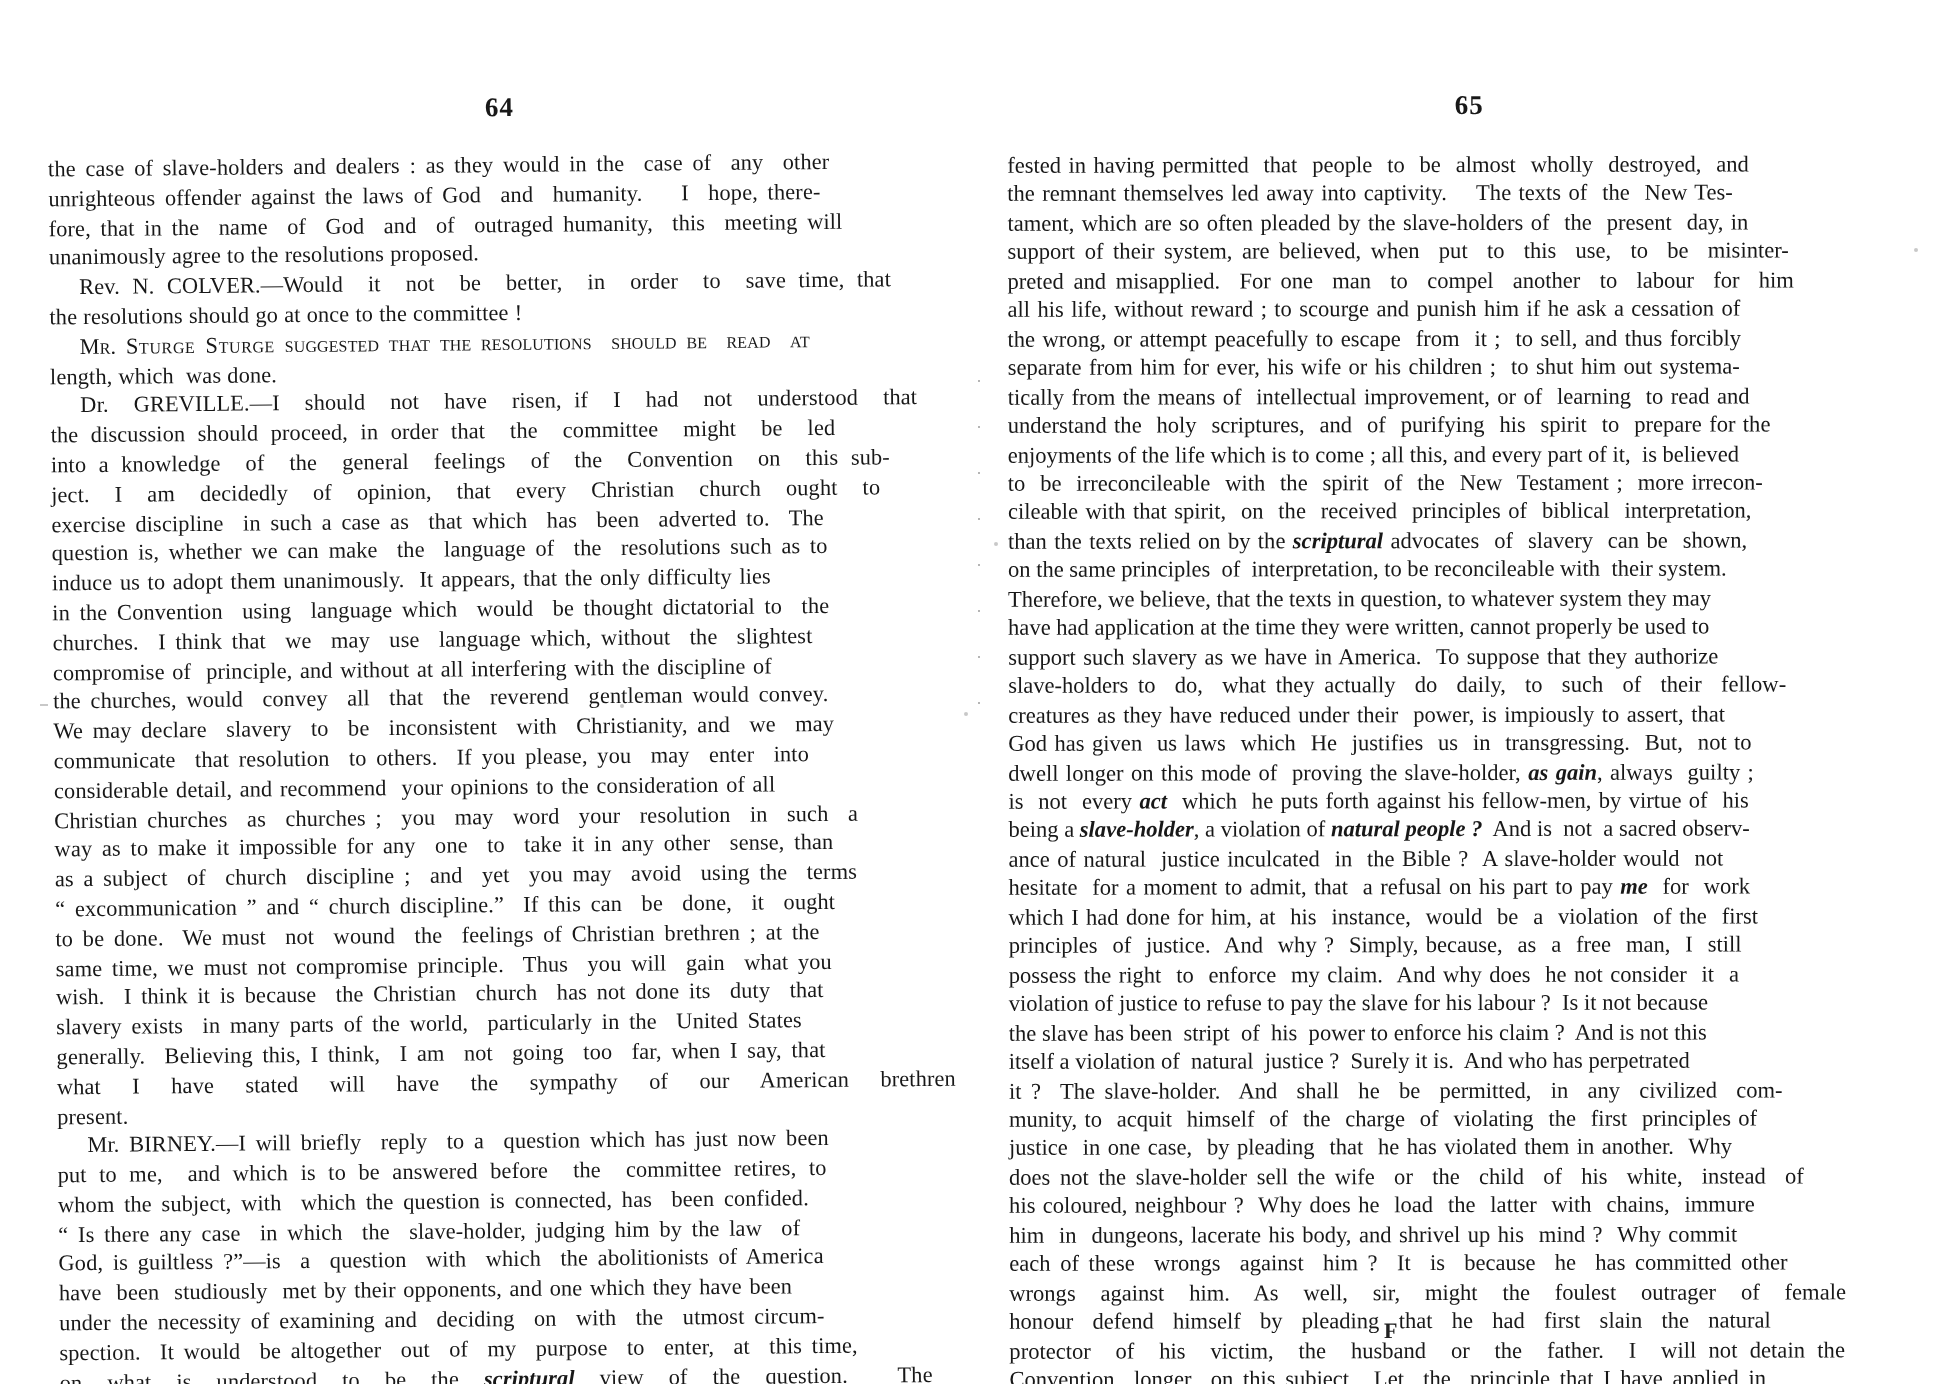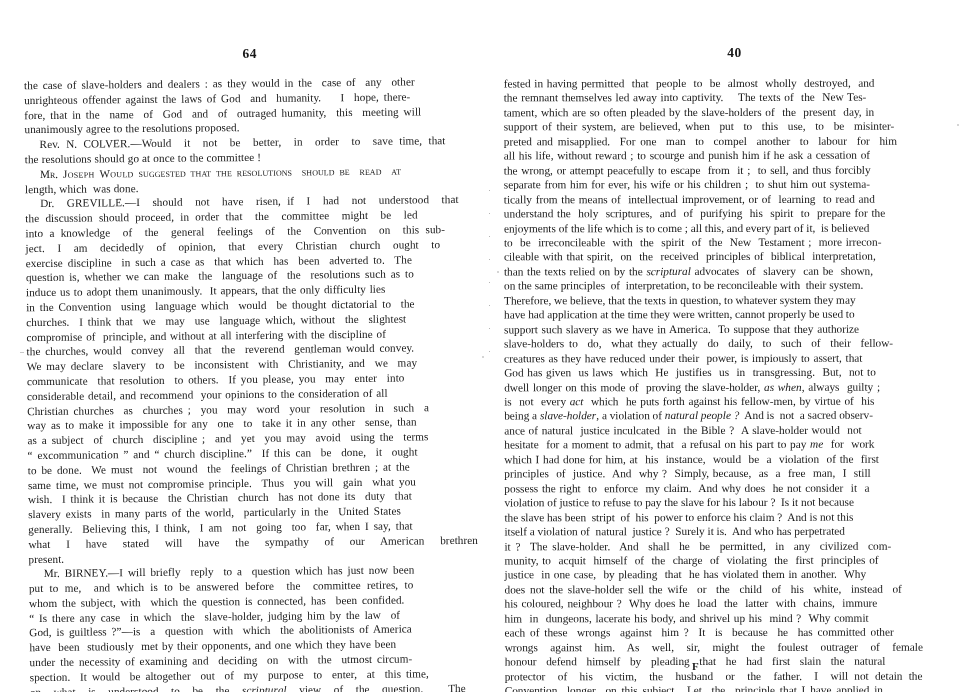--- a/index.html
+++ b/index.html
@@ -88,21 +88,21 @@
   .ln.j3 { word-spacing: 3.4px; }
   .ln.j4 { word-spacing: 5.0px; }
   .ln.last { word-spacing: 0.2px; }
 
   .ind { padding-left: 15px; }
 
   .sc {
     font-variant: small-caps;
     letter-spacing: 0.3px;
   }
-  .it { font-style: italic; }
+  .it { font-style: italic; font-weight: bold; }
 
   
   .speck {
     position: absolute;
     background: #9a9a9a;
     border-radius: 50%;
     opacity: 0.55;
   }
   .sig {
     position: absolute;
@@ -135,21 +135,21 @@
 
   <div class="column" id="col-left">
     <div class="folio" style="color: rgb(24, 24, 24);">64</div>
     <div class="body-block">
       <span class="ln j2" style="color: rgb(24, 24, 24);">the case of slave-holders and dealers : as they would in the&nbsp; case of&nbsp; any&nbsp; other</span>
       <span class="ln j2" style="color: rgb(24, 24, 24);">unrighteous offender against the laws of God&nbsp; and&nbsp; humanity.&nbsp; &nbsp; I&nbsp; hope, there-</span>
       <span class="ln j2" style="color: rgb(24, 24, 24);">fore, that in the&nbsp; name&nbsp; of&nbsp; God&nbsp; and&nbsp; of&nbsp; outraged humanity,&nbsp; this&nbsp; meeting will</span>
       <span class="ln last" style="color: rgb(24, 24, 24);">unanimously agree to the resolutions proposed.</span>
       <span class="ln ind j3" style="color: rgb(24, 24, 24);">Rev. N. COLVER.—Would&nbsp; it&nbsp; not&nbsp; be&nbsp; better,&nbsp; in&nbsp; order&nbsp; to&nbsp; save time, that</span>
       <span class="ln last" style="color: rgb(24, 24, 24);">the resolutions should go at once to the committee !</span>
-      <span class="ln ind j2 sc" style="color: rgb(24, 24, 24);">Mr. <span class="sc">Joseph Would</span> suggested that the resolutions&nbsp; should be&nbsp; read&nbsp; at</span>
+      <span class="ln ind j2 sc" style="color: rgb(24, 24, 24);">Mr. <span class="sc">Sturge Sturge</span> suggested that the resolutions&nbsp; should be&nbsp; read&nbsp; at</span>
       <span class="ln last" style="color: rgb(24, 24, 24);">length, which&nbsp; was done.</span>
       <span class="ln ind j3" style="color: rgb(24, 24, 24);">Dr.&nbsp; GREVILLE.—I&nbsp; should&nbsp; not&nbsp; have&nbsp; risen, if&nbsp; I&nbsp; had&nbsp; not&nbsp; understood&nbsp; that</span>
       <span class="ln j3" style="color: rgb(24, 24, 24);">the discussion should proceed, in order that&nbsp; the&nbsp; committee&nbsp; might&nbsp; be&nbsp; led</span>
       <span class="ln j3" style="color: rgb(24, 24, 24);">into a knowledge&nbsp; of&nbsp; the&nbsp; general&nbsp; feelings&nbsp; of&nbsp; the&nbsp; Convention&nbsp; on&nbsp; this sub-</span>
       <span class="ln j3" style="color: rgb(24, 24, 24);">ject.&nbsp;  I&nbsp; am&nbsp; decidedly&nbsp; of&nbsp; opinion,&nbsp; that&nbsp; every&nbsp; Christian&nbsp; church&nbsp; ought&nbsp; to</span>
       <span class="ln j2" style="color: rgb(24, 24, 24);">exercise discipline&nbsp; in such a case as&nbsp; that which&nbsp; has&nbsp; been&nbsp; adverted to.&nbsp;  The</span>
       <span class="ln j2" style="color: rgb(24, 24, 24);">question is, whether we can make&nbsp; the&nbsp; language of&nbsp; the&nbsp; resolutions such as to</span>
       <span class="ln j" style="color: rgb(24, 24, 24);">induce us to adopt them unanimously.&nbsp;  It appears, that the only difficulty lies</span>
       <span class="ln j2" style="color: rgb(24, 24, 24);">in the Convention&nbsp; using&nbsp; language which&nbsp; would&nbsp; be thought dictatorial to&nbsp; the</span>
       <span class="ln j2" style="color: rgb(24, 24, 24);">churches.&nbsp;  I think that&nbsp; we&nbsp; may&nbsp; use&nbsp; language which, without&nbsp; the&nbsp; slightest</span>
@@ -176,21 +176,21 @@
       <span class="ln j2" style="color: rgb(24, 24, 24);">God, is guiltless ?”—is&nbsp; a&nbsp; question&nbsp; with&nbsp; which&nbsp; the abolitionists of America</span>
       <span class="ln j" style="color: rgb(24, 24, 24);">have&nbsp; been&nbsp; studiously&nbsp; met by their opponents, and one which they have been</span>
       <span class="ln j2" style="color: rgb(24, 24, 24);">under the necessity of examining and&nbsp; deciding&nbsp; on&nbsp; with&nbsp; the&nbsp; utmost circum-</span>
       <span class="ln j2" style="color: rgb(24, 24, 24);">spection.&nbsp;  It would&nbsp; be altogether&nbsp; out&nbsp; of&nbsp; my&nbsp; purpose&nbsp; to&nbsp; enter,&nbsp; at&nbsp; this time,</span>
       <span class="ln j3" style="color: rgb(24, 24, 24);">on&nbsp; what&nbsp; is&nbsp; understood&nbsp; to&nbsp; be&nbsp; the&nbsp; <i class="it">scriptural</i>&nbsp; view&nbsp; of&nbsp; the&nbsp; question.&nbsp; &nbsp; The</span>
 
     </div>
   </div>
 
   <div class="column" id="col-right">
-    <div class="folio" style="color: rgb(24, 24, 24);">40</div>
+    <div class="folio" style="color: rgb(24, 24, 24);">65</div>
     <div class="body-block">
       <span class="ln j" style="color: rgb(24, 24, 24);">fested in having permitted&nbsp; that&nbsp; people&nbsp; to&nbsp; be&nbsp; almost&nbsp; wholly&nbsp; destroyed,&nbsp; and</span>
       <span class="ln j" style="color: rgb(24, 24, 24);">the remnant themselves led away into captivity.&nbsp; &nbsp; The texts of&nbsp; the&nbsp; New Tes-</span>
       <span class="ln j" style="color: rgb(24, 24, 24);">tament, which are so often pleaded by the slave-holders of&nbsp; the&nbsp; present&nbsp; day, in</span>
       <span class="ln j2" style="color: rgb(24, 24, 24);">support of their system, are believed, when&nbsp; put&nbsp; to&nbsp; this&nbsp; use,&nbsp; to&nbsp; be&nbsp; misinter-</span>
       <span class="ln j2" style="color: rgb(24, 24, 24);">preted and misapplied.&nbsp;  For one&nbsp; man&nbsp; to&nbsp; compel&nbsp; another&nbsp; to&nbsp; labour&nbsp; for&nbsp; him</span>
       <span class="ln j" style="color: rgb(24, 24, 24);">all his life, without reward ; to scourge and punish him if he ask a cessation of</span>
       <span class="ln j" style="color: rgb(24, 24, 24);">the wrong, or attempt peacefully to escape&nbsp; from&nbsp; it ;&nbsp; to sell, and thus forcibly</span>
       <span class="ln j" style="color: rgb(24, 24, 24);">separate from him for ever, his wife or his children ;&nbsp; to shut him out systema-</span>
       <span class="ln j" style="color: rgb(24, 24, 24);">tically from the means of&nbsp; intellectual improvement, or of&nbsp; learning&nbsp; to read and</span>
@@ -199,21 +199,21 @@
       <span class="ln j" style="color: rgb(24, 24, 24);">to&nbsp; be&nbsp; irreconcileable&nbsp; with&nbsp; the&nbsp; spirit&nbsp; of&nbsp; the&nbsp; New&nbsp; Testament ;&nbsp; more irrecon-</span>
       <span class="ln j" style="color: rgb(24, 24, 24);">cileable with that spirit,&nbsp; on&nbsp; the&nbsp; received&nbsp; principles of&nbsp; biblical&nbsp; interpretation,</span>
       <span class="ln j" style="color: rgb(24, 24, 24);">than the texts relied on by the <i class="it">scriptural</i> advocates&nbsp; of&nbsp; slavery&nbsp; can be&nbsp; shown,</span>
       <span class="ln" style="color: rgb(24, 24, 24);">on the same principles&nbsp; of&nbsp; interpretation, to be reconcileable with&nbsp; their system.</span>
       <span class="ln" style="color: rgb(24, 24, 24);">Therefore, we believe, that the texts in question, to whatever system they may</span>
       <span class="ln" style="color: rgb(24, 24, 24);">have had application at the time they were written, cannot properly be used to</span>
       <span class="ln j" style="color: rgb(24, 24, 24);">support such slavery as we have in America.&nbsp;  To suppose that they authorize</span>
       <span class="ln j2" style="color: rgb(24, 24, 24);">slave-holders to&nbsp; do,&nbsp; what they actually&nbsp; do&nbsp; daily,&nbsp; to&nbsp; such&nbsp; of&nbsp; their&nbsp; fellow-</span>
       <span class="ln j" style="color: rgb(24, 24, 24);">creatures as they have reduced under their&nbsp; power, is impiously to assert, that</span>
       <span class="ln j" style="color: rgb(24, 24, 24);">God has given&nbsp; us laws&nbsp; which&nbsp; He&nbsp; justifies&nbsp; us&nbsp; in&nbsp; transgressing.&nbsp;  But,&nbsp; not to</span>
-      <span class="ln j" style="color: rgb(24, 24, 24);">dwell longer on this mode of&nbsp; proving the slave-holder, <i class="it">as when</i>, always&nbsp; guilty ;</span>
+      <span class="ln j" style="color: rgb(24, 24, 24);">dwell longer on this mode of&nbsp; proving the slave-holder, <i class="it">as gain</i>, always&nbsp; guilty ;</span>
       <span class="ln j" style="color: rgb(24, 24, 24);">is&nbsp; not&nbsp; every <i class="it">act</i>&nbsp; which&nbsp; he puts forth against his fellow-men, by virtue of&nbsp; his</span>
       <span class="ln" style="color: rgb(24, 24, 24);">being a <i class="it">slave-holder</i>, a violation of <i class="it">natural people ?</i>&nbsp;  And is&nbsp; not&nbsp; a sacred observ-</span>
       <span class="ln j" style="color: rgb(24, 24, 24);">ance of natural&nbsp; justice inculcated&nbsp; in&nbsp; the Bible ?&nbsp;  A slave-holder would&nbsp; not</span>
       <span class="ln j" style="color: rgb(24, 24, 24);">hesitate&nbsp; for a moment to admit, that&nbsp; a refusal on his part to pay <i class="it">me</i>&nbsp; for&nbsp; work</span>
       <span class="ln j" style="color: rgb(24, 24, 24);">which I had done for him, at&nbsp; his&nbsp; instance,&nbsp; would&nbsp; be&nbsp; a&nbsp; violation&nbsp; of the&nbsp; first</span>
       <span class="ln j" style="color: rgb(24, 24, 24);">principles&nbsp; of&nbsp; justice.&nbsp;  And&nbsp;  why ?&nbsp;  Simply, because,&nbsp; as&nbsp; a&nbsp; free&nbsp; man,&nbsp; I&nbsp; still</span>
       <span class="ln j" style="color: rgb(24, 24, 24);">possess the right&nbsp; to&nbsp; enforce&nbsp; my claim.&nbsp;  And why does&nbsp; he not consider&nbsp; it&nbsp; a</span>
       <span class="ln" style="color: rgb(24, 24, 24);">violation of justice to refuse to pay the slave for his labour ?&nbsp;  Is it not because</span>
       <span class="ln" style="color: rgb(24, 24, 24);">the slave has been&nbsp; stript&nbsp; of&nbsp; his&nbsp; power to enforce his claim ?&nbsp;  And is not this</span>
       <span class="ln" style="color: rgb(24, 24, 24);">itself a violation of&nbsp; natural&nbsp; justice ?&nbsp;  Surely it is.&nbsp;  And who has perpetrated</span>

